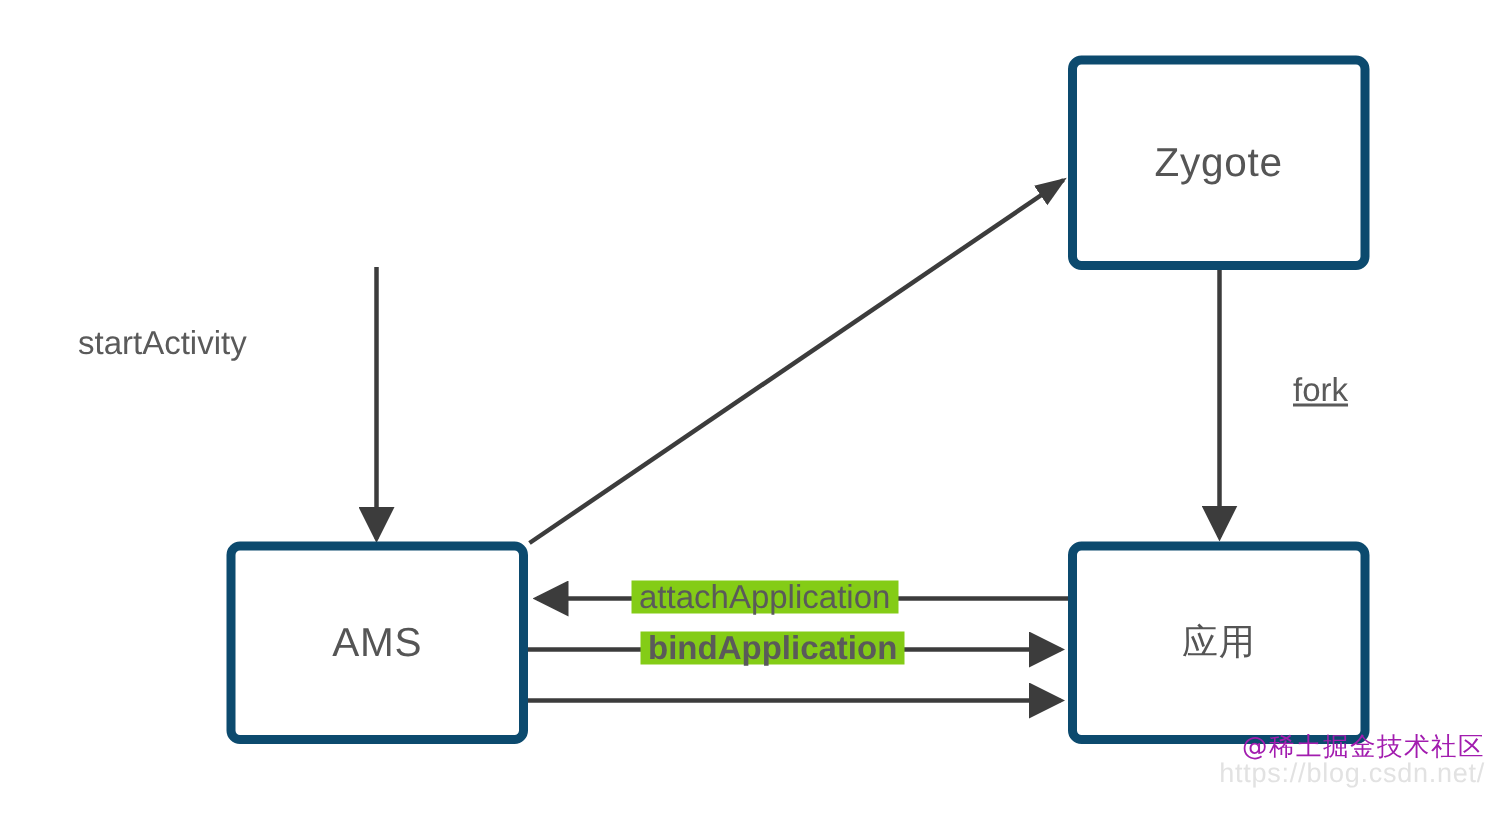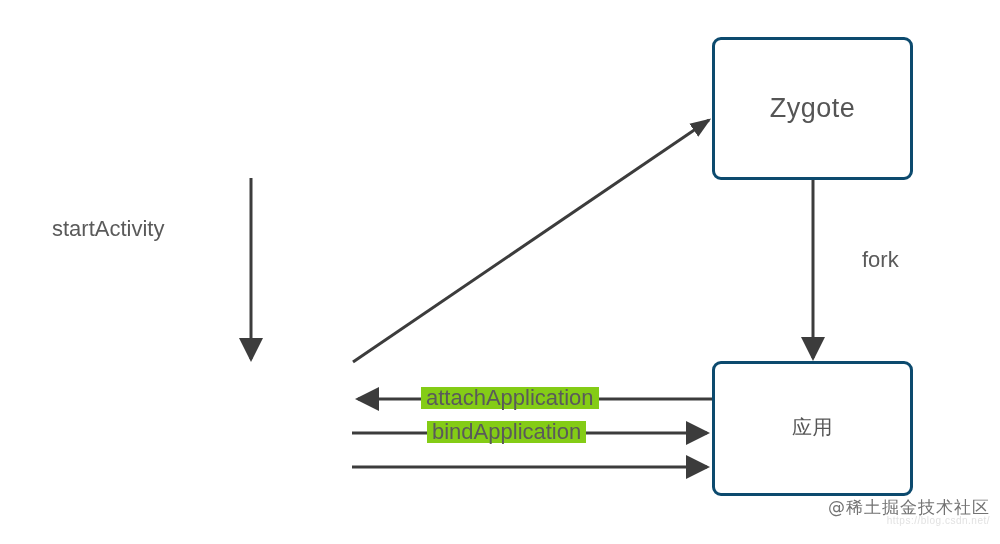--- a/index.html
+++ b/index.html
@@ -22,37 +22,37 @@
     left: 0;
     top: 0;
     width: 1000px;
     height: 544px;
     pointer-events: none;
   }
   .node {
     position: absolute;
     box-sizing: border-box;
     background: #ffffff;
-    border: 3px solid #0c4a6e;
+    border: 6px solid #0c4a6e;
     border-radius: 9px;
     display: flex;
     align-items: center;
     justify-content: center;
     z-index: 3;
   }
   .node-label {
     color: #555555;
     font-size: 27px;
     letter-spacing: 0.5px;
     line-height: 1;
     white-space: nowrap;
   }
   .node-label.cjk {
-    font-family: Liberation Mono, monospace;
-    font-size: 20px;
+    font-family: Liberation Sans, sans-serif;
+    font-size: 24px;
   }
   .edge-label {
     position: absolute;
     color: #5a5a5a;
     font-size: 22px;
     white-space: nowrap;
     line-height: 1;
     z-index: 4;
   }
   .edge-label.mid {
@@ -63,26 +63,26 @@
     position: absolute;
     right: 10px;
     bottom: 18px;
     z-index: 5;
     text-align: right;
     pointer-events: none;
   }
   #watermark .wm-main {
     font-family: "DejaVu Sans", "Liberation Sans", sans-serif;
     font-size: 17px;
-    color: #737373;
+    color: #a21caf;
     letter-spacing: 1px;
     white-space: nowrap;
   }
   #watermark .wm-url {
-    font-size: 10px;
+    font-size: 18px;
     color: #e2e2e2;
     letter-spacing: 0.5px;
     white-space: nowrap;
     margin-top: -4px;
   }
 </style>
 </head>
 <body>
 
 <div id="canvas">
@@ -107,32 +107,35 @@
 
     <line x1="352" y1="433" x2="707" y2="433" stroke="#3c3c3c" stroke-width="3" marker-end="url(#ah)"></line>
 
     <line x1="352" y1="467" x2="707" y2="467" stroke="#3c3c3c" stroke-width="3" marker-end="url(#ah)"></line>
   </svg>
 
   <div class="node" style="left:712px; top:37px; width:201px; height:143px;">
     <span class="node-label">Zygote</span>
   </div>
 
+  <div class="node" style="left:151px; top:361px; width:201px; height:135px;">
+    <span class="node-label">AMS</span>
+  </div>
 
   <div class="node" style="left:712px; top:361px; width:201px; height:135px;">
     <span class="node-label cjk">应用</span>
   </div>
 
   <div class="edge-label" style="left:52px; top:218px;">startActivity</div>
 
-  <div class="edge-label" style="left:862px; top:249px;">fork</div>
+  <div class="edge-label" style="left:862px; top:249px;text-decoration:underline;">fork</div>
 
   <div class="edge-label mid" style="left:421px; top:387px;">attachApplication</div>
 
-  <div class="edge-label mid" style="left:427px; top:421px;">bindApplication</div>
+  <div class="edge-label mid" style="left:427px; top:421px;font-weight:bold;">bindApplication</div>
 
 
   <div id="watermark">
     <div class="wm-main">@稀土掘金技术社区</div>
     <div class="wm-url">https://blog.csdn.net/</div>
   </div>
 
 </div>
 
 </body></html>

